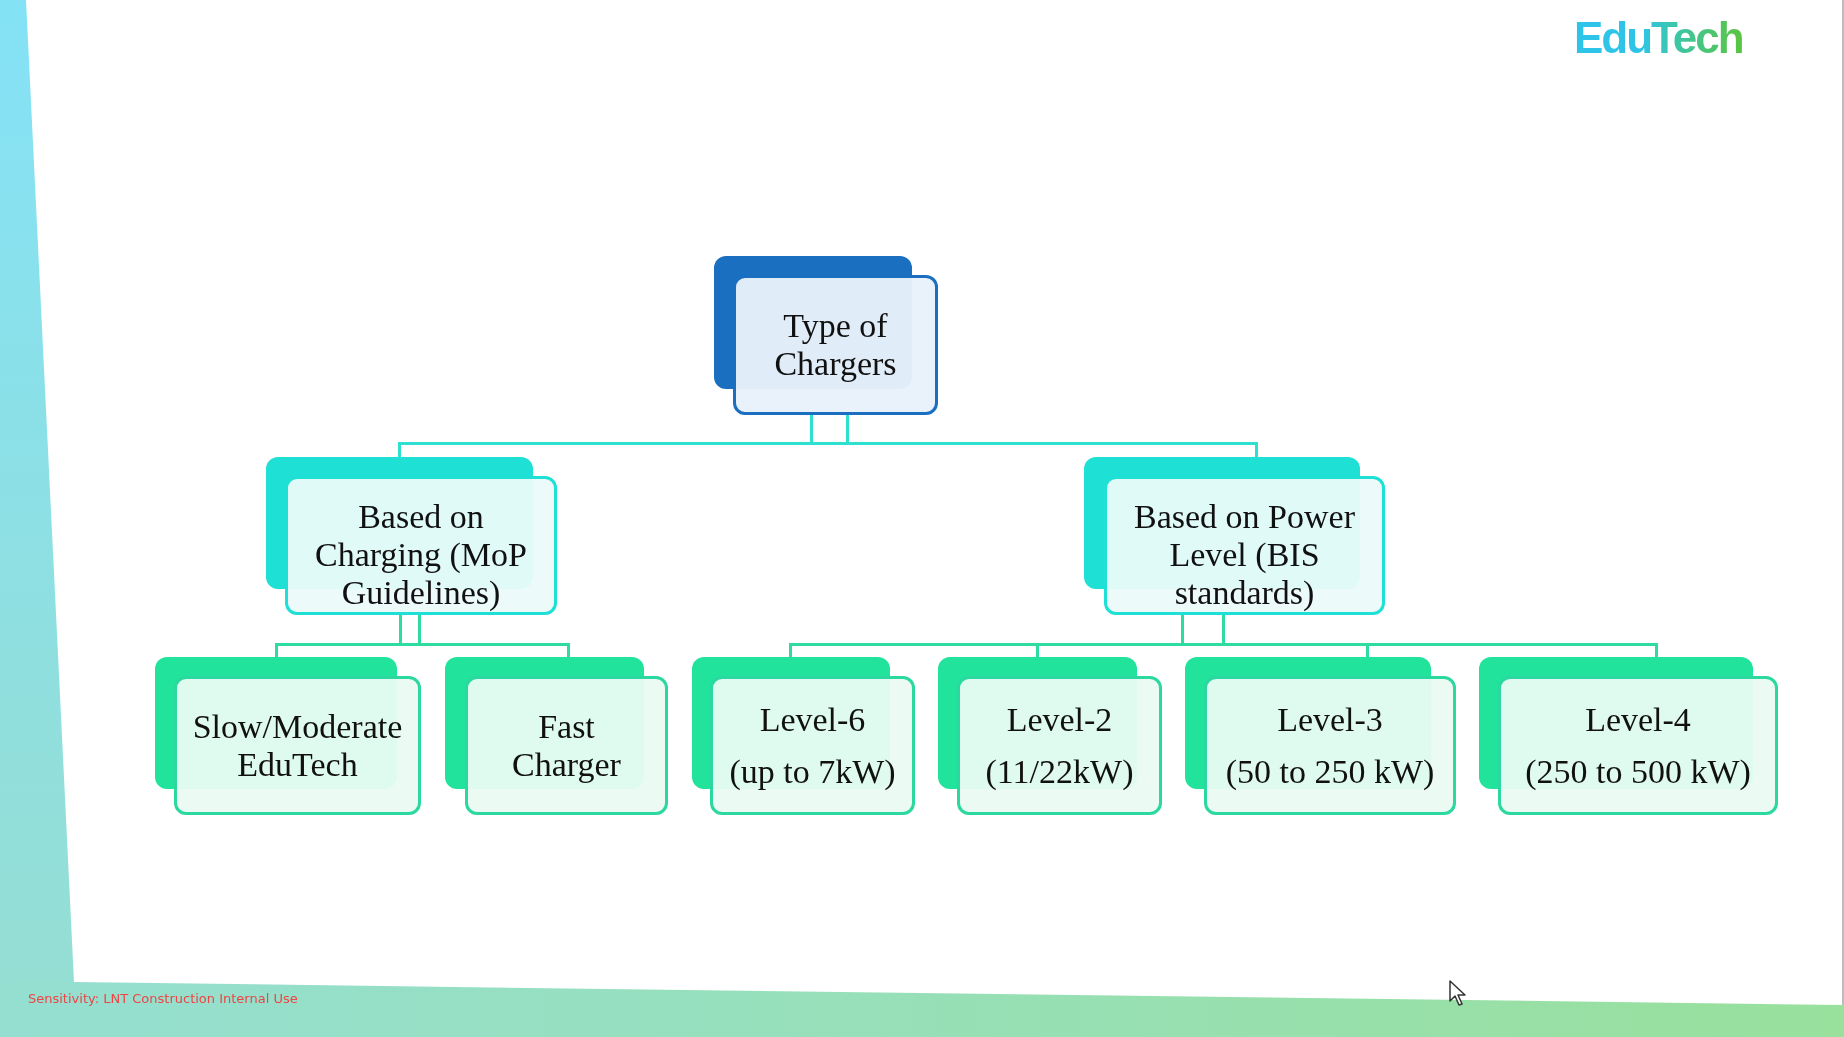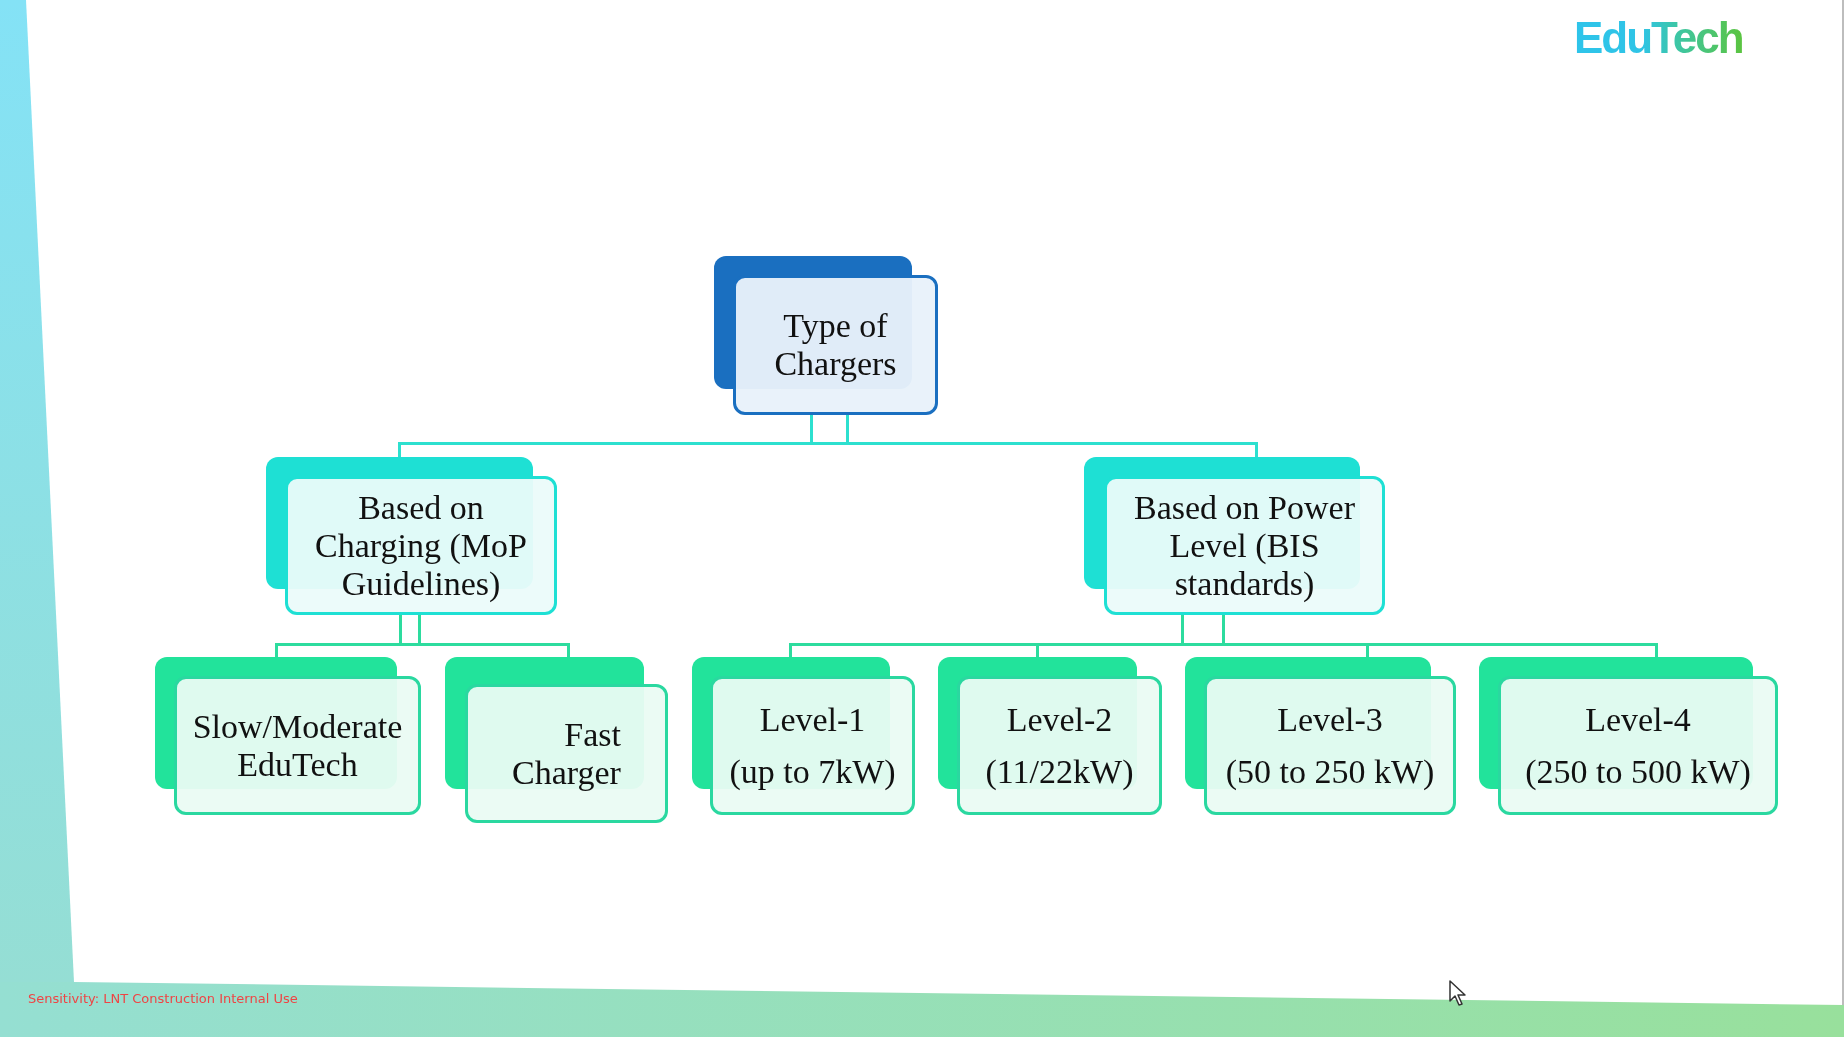--- a/index.html
+++ b/index.html
@@ -39,21 +39,21 @@
   }
   .node .label {
     font-family: "Liberation Serif", serif; color: #111; font-size: 34px;
     line-height: 38px; white-space: pre-line;
   }
   .node.leaf .label { line-height: 38px; }
   .node.level .label { line-height: 52px; }
   .blue .back { background: #1a6fc0; }
   .blue .front { border-color: #1a6fc0; background: rgba(232,241,250,0.96); }
   .cyan .back { background: #1ee0d4; }
-  .cyan .front { border-color: #1ee0d4; background: rgba(235,251,250,0.95); }
+  .cyan .front { border-color: #1ee0d4; background: rgba(235,251,250,0.95); align-items: flex-end; }
   .green .back { background: #22e39b; }
   .green .front { border-color: #2ad8a0; background: rgba(234,251,243,0.95); }
   .conn { position: absolute; background: #2de0cf; }
   .conn.g { background: #2ddc9e; }
   .footer-text {
     position: absolute; left: 28px; top: 991px; font-family: "DejaVu Sans", sans-serif;
     font-size: 13px; color: #ef4444;
   }
   .cursor { position: absolute; left: 1449px; top: 980px; }
 </style>
@@ -135,30 +135,30 @@
   <div class="node green leaf" style="left:155px; top:657px;">
     <div class="back" style="left:0; top:0; width:242px; height:132px;"></div>
     <div class="front" style="left:19px; top:19px; width:247px; height:139px;">
       <span class="label">Slow/Moderate
 EduTech</span>
     </div>
   </div>
 
   <div class="node green leaf" style="left:445px; top:657px;">
     <div class="back" style="left:0; top:0; width:199px; height:132px;"></div>
-    <div class="front" style="left:20px; top:27px; width:203px; height:139px;text-align:right;">
+    <div class="front" style="left:20px; top:19px; width:203px; height:139px;">
       <span class="label">Fast
 Charger</span>
     </div>
   </div>
 
   <div class="node green level" style="left:692px; top:657px;">
     <div class="back" style="left:0; top:0; width:198px; height:132px;"></div>
     <div class="front" style="left:18px; top:19px; width:205px; height:139px;">
-      <span class="label">Level-1
+      <span class="label">Level-6
 (up to 7kW)</span>
     </div>
   </div>
 
   <div class="node green level" style="left:938px; top:657px;">
     <div class="back" style="left:0; top:0; width:199px; height:132px;"></div>
     <div class="front" style="left:19px; top:19px; width:205px; height:139px;">
       <span class="label">Level-2
 (11/22kW)</span>
     </div>

